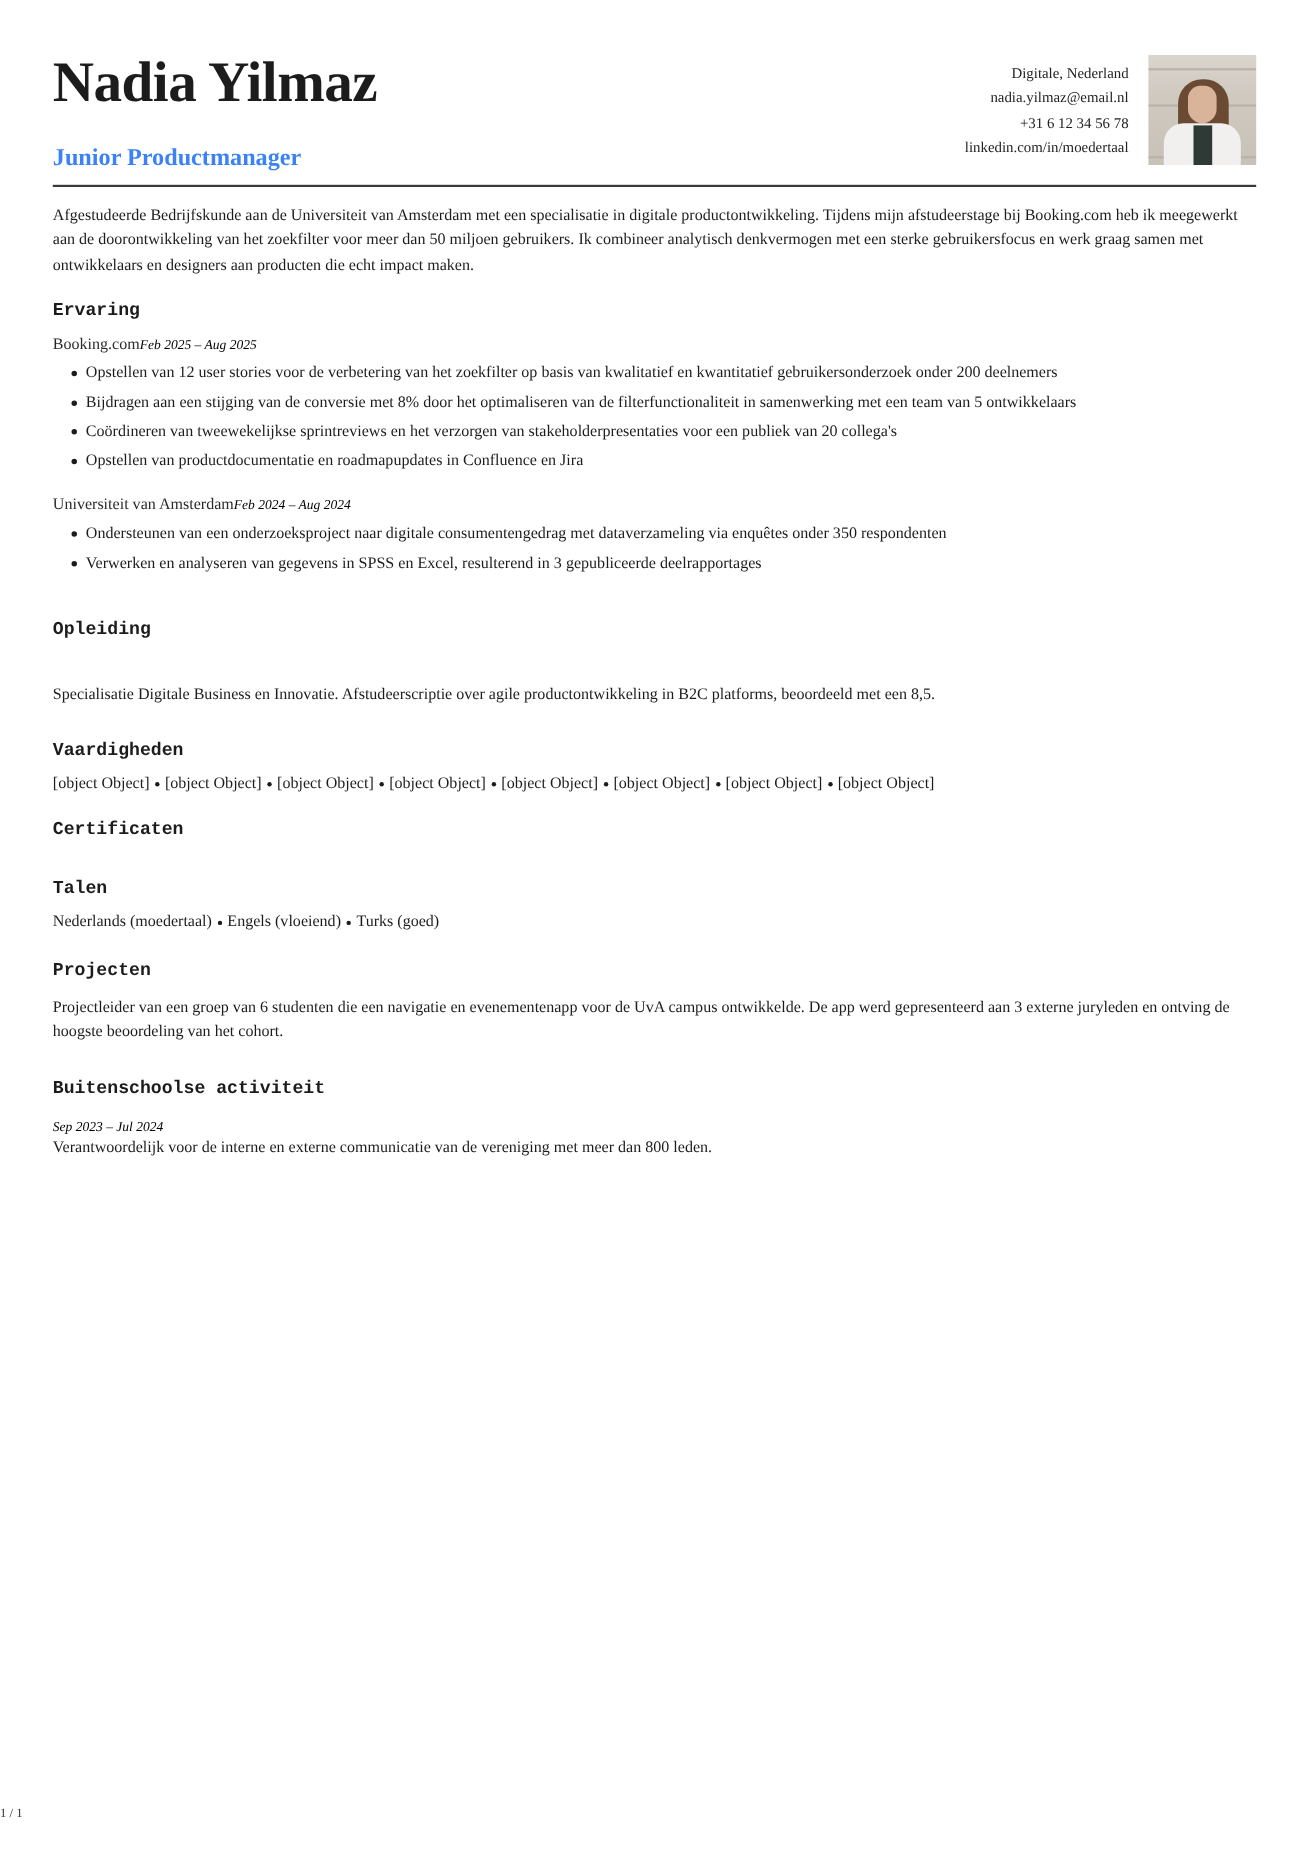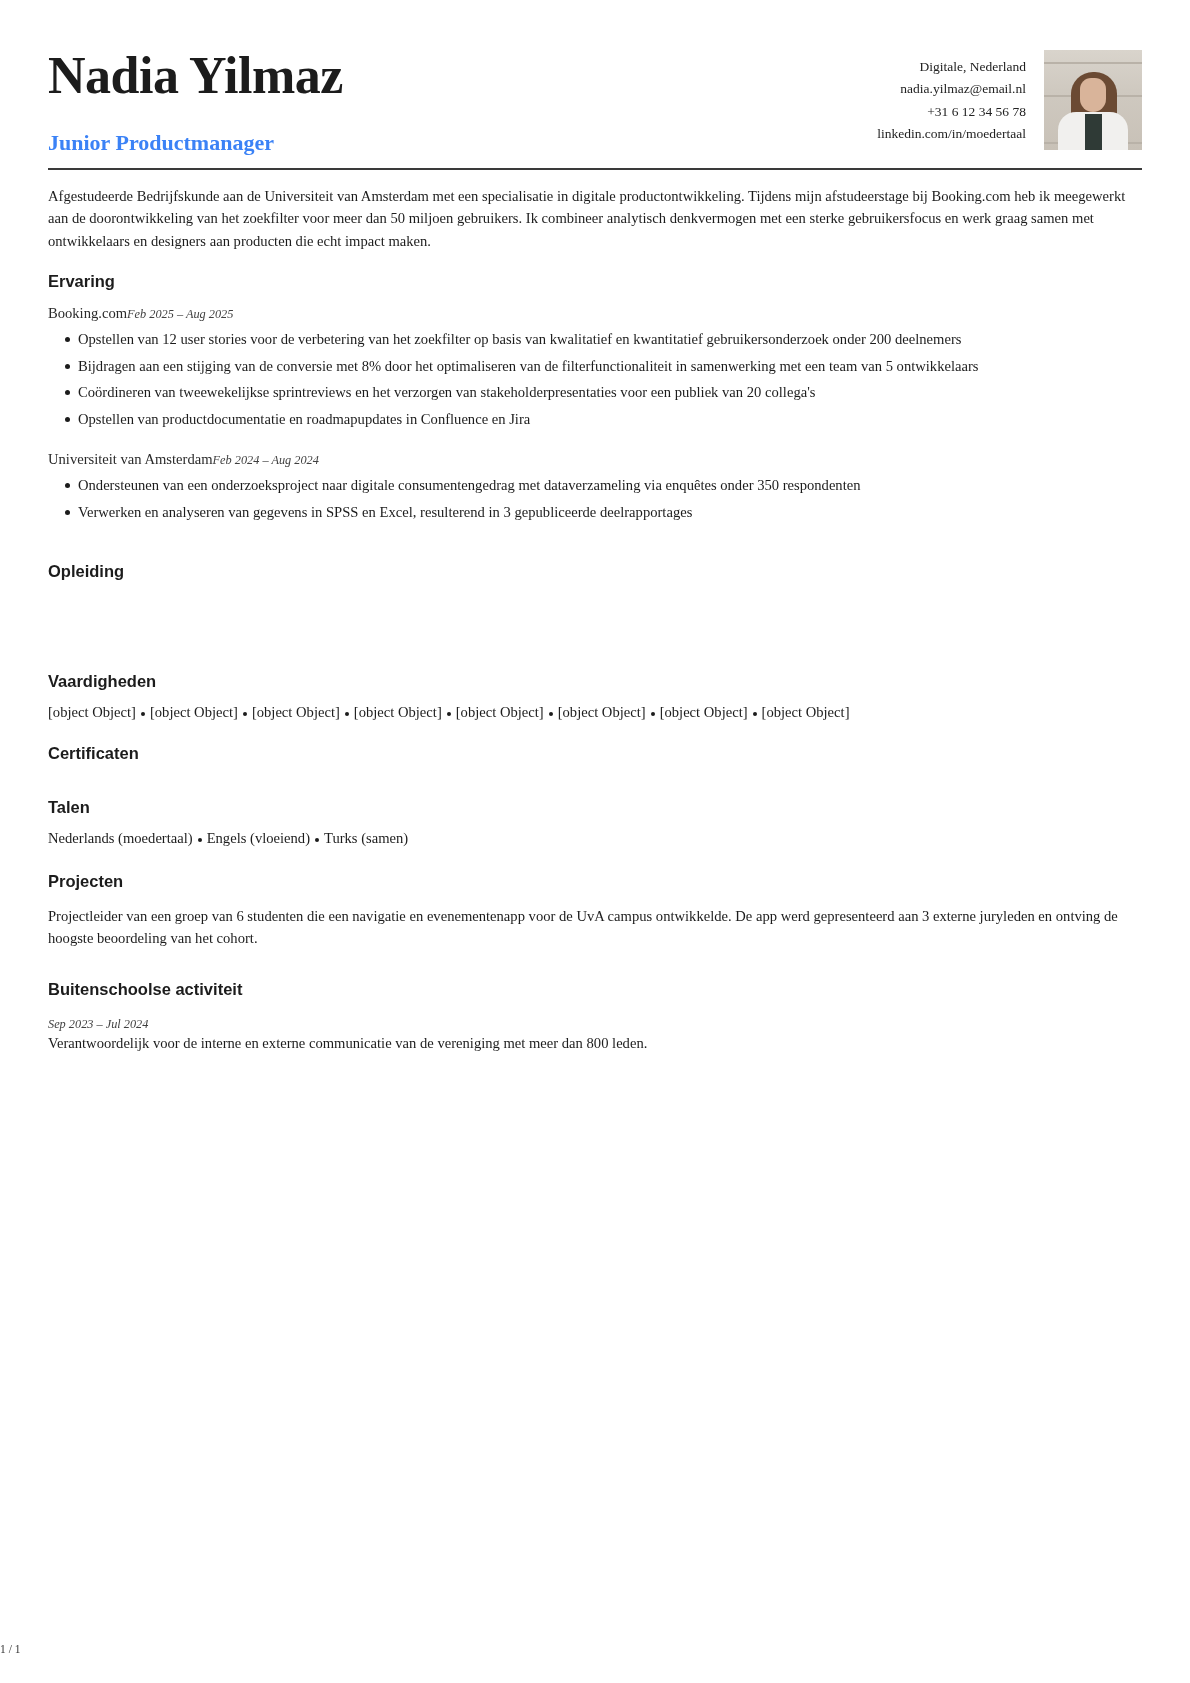--- a/index.html
+++ b/index.html
@@ -102,21 +102,21 @@
     }
     .summary {
       position: absolute;
       left: 0;
       top: 185px;
       width: 1094px;
     }
     .section-title {
       position: absolute;
       left: 0;
-      font-family: Liberation Sans, sans-serif;
+      font-family: Liberation Mono, monospace;
       font-weight: bold;
       font-size: 16.5px;
       color: #1c1c1c;
     }
     .entry-head {
       position: absolute;
       left: 0;
       width: 1094px;
       display: flex;
       justify-content: flex-start;
@@ -128,21 +128,21 @@
       color: #2a2a2a;
     }
     .org.bold {
       font-weight: bold;
       color: #1c1c1c;
     }
     .date {
       font-family: "Liberation Serif", serif;
       font-style: italic;
       font-size: 12.3px;
-      color: #404040;
+      color: #000000;
     }
     .bullets {
       position: absolute;
       left: 0;
       margin: 0;
       padding: 0;
       list-style: none;
       width: 1094px;
     }
     .bullets li {
@@ -243,31 +243,32 @@
   <div class="entry-head" style="top:451px;">
     <span class="org">Universiteit van Amsterdam</span>
     <span class="date">Feb 2024 – Aug 2024</span>
   </div>
   <ul class="bullets" style="top:472px;">
     <li><span class="dot"></span><span>Ondersteunen van een onderzoeksproject naar digitale consumentengedrag met dataverzameling via enquêtes onder 350 respondenten</span></li>
     <li><span class="dot"></span><span>Verwerken en analyseren van gegevens in SPSS en Excel, resulterend in 3 gepubliceerde deelrapportages</span></li>
   </ul>
 
   <div class="section-title" style="top:562px;">Opleiding</div>
+  <div class="block body-text" style="top:620px;">Specialisatie Digitale Business en Innovatie. Afstudeerscriptie over agile productontwikkeling in B2C platforms, beoordeeld met een 8,5.</div>
 
   <div class="section-title" style="top:672px;">Vaardigheden</div>
   <div class="inline-list" style="top:704px;">
     <span>[object Object]</span><span class="sep"></span><span>[object Object]</span><span class="sep"></span><span>[object Object]</span><span class="sep"></span><span>[object Object]</span><span class="sep"></span><span>[object Object]</span><span class="sep"></span><span>[object Object]</span><span class="sep"></span><span>[object Object]</span><span class="sep"></span><span>[object Object]</span>
   </div>
 
   <div class="section-title" style="top:744px;">Certificaten</div>
 
   <div class="section-title" style="top:798px;">Talen</div>
   <div class="inline-list" style="top:830px;">
-    <span>Nederlands (moedertaal)</span><span class="sep"></span><span>Engels (vloeiend)</span><span class="sep"></span><span>Turks (samen)</span>
+    <span>Nederlands (moedertaal)</span><span class="sep"></span><span>Engels (vloeiend)</span><span class="sep"></span><span>Turks (goed)</span>
   </div>
 
   <div class="section-title" style="top:872px;">Projecten</div>
   <div class="block body-text" style="top:905px;">Projectleider van een groep van 6 studenten die een navigatie en evenementenapp voor de UvA campus ontwikkelde. De app werd gepresenteerd aan 3 externe juryleden en ontving de hoogste beoordeling van het cohort.</div>
 
   <div class="section-title" style="top:980px;">Buitenschoolse activiteit</div>
   <div class="block" style="top:1013px;">
     <span class="date">Sep 2023 – Jul 2024</span>
   </div>
   <div class="block body-text" style="top:1032px;">Verantwoordelijk voor de interne en externe communicatie van de vereniging met meer dan 800 leden.</div>

